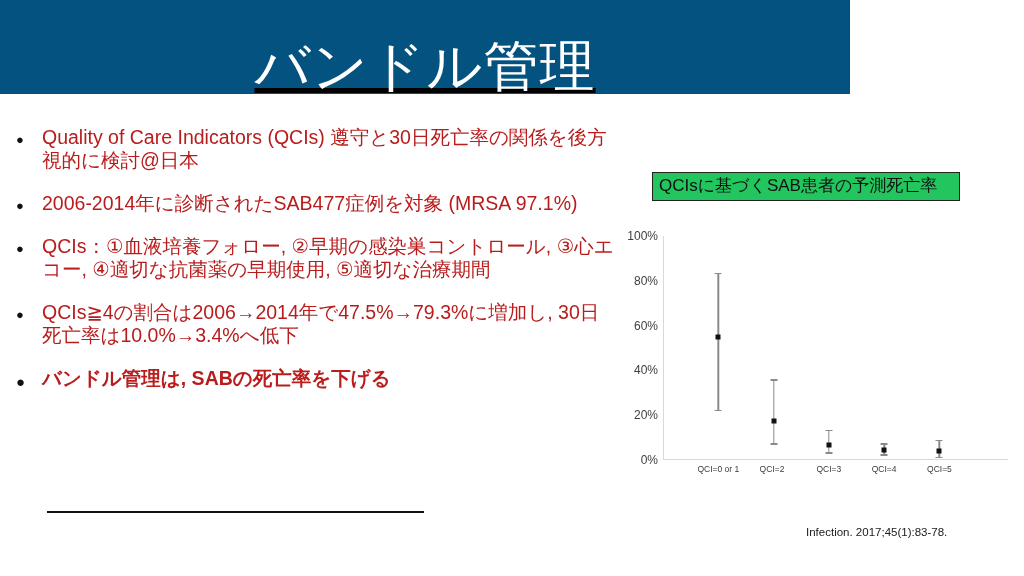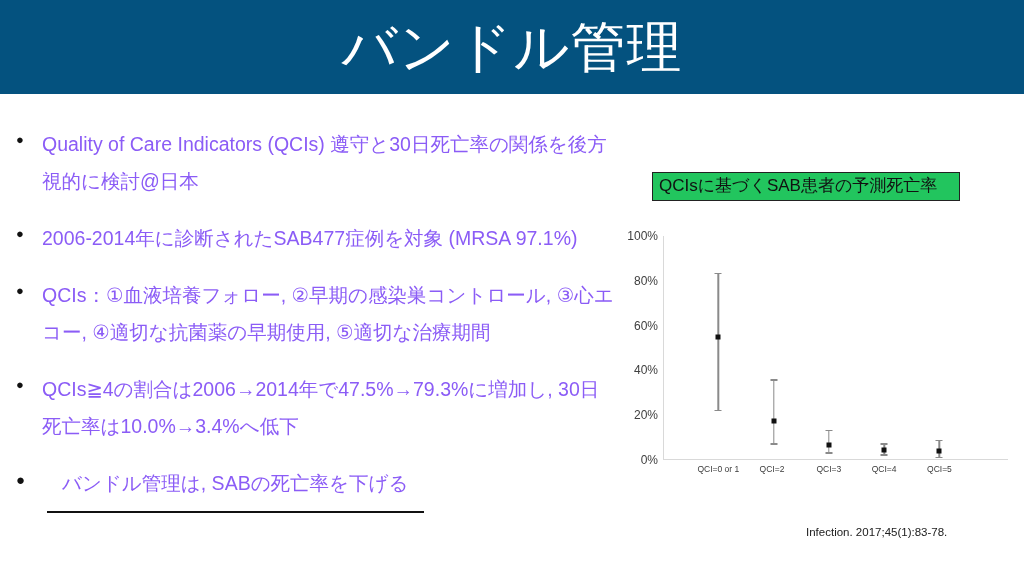--- a/index.html
+++ b/index.html
@@ -19,26 +19,27 @@
     width: 1024px;
     height: 576px;
     background: #ffffff;
   }
 
   
   #title-banner {
     position: absolute;
     left: 0;
     top: 0;
-    width: 1024px;
+    width: 850px;
     height: 94px;
     background: #04527f;
     display: flex;
-    align-items: center;
+    align-items: flex-end;
     justify-content: center;
+    text-decoration: underline;
   }
   #title-text {
     color: #ffffff;
     font-size: 55px;
     line-height: 1;
     letter-spacing: 1px;
     font-weight: 400;
     white-space: nowrap;
   }
 
@@ -61,28 +62,27 @@
     padding-top: 7px;
     font-size: 13px;
     line-height: 1;
     color: #111111;
     text-align: left;
   }
   .bullet-dot.big { font-size: 15px; }
   .bullet-text {
     flex: 1 1 auto;
     font-size: 19.5px;
-    line-height: 37px;
-    color: #8b5cf6;
+    line-height: 23px;
+    color: #b91c1c;
     letter-spacing: 0px;
   }
   .bullet-text.bold {
-    font-weight: normal;
+    font-weight: bold;
     font-size: 19.5px;
-    margin-left: 20px;
   }
   #last-bullet-underline {
     position: absolute;
     left: 47px;
     top: 511px;
     width: 377px;
     height: 1.6px;
     background: #111111;
   }
 

